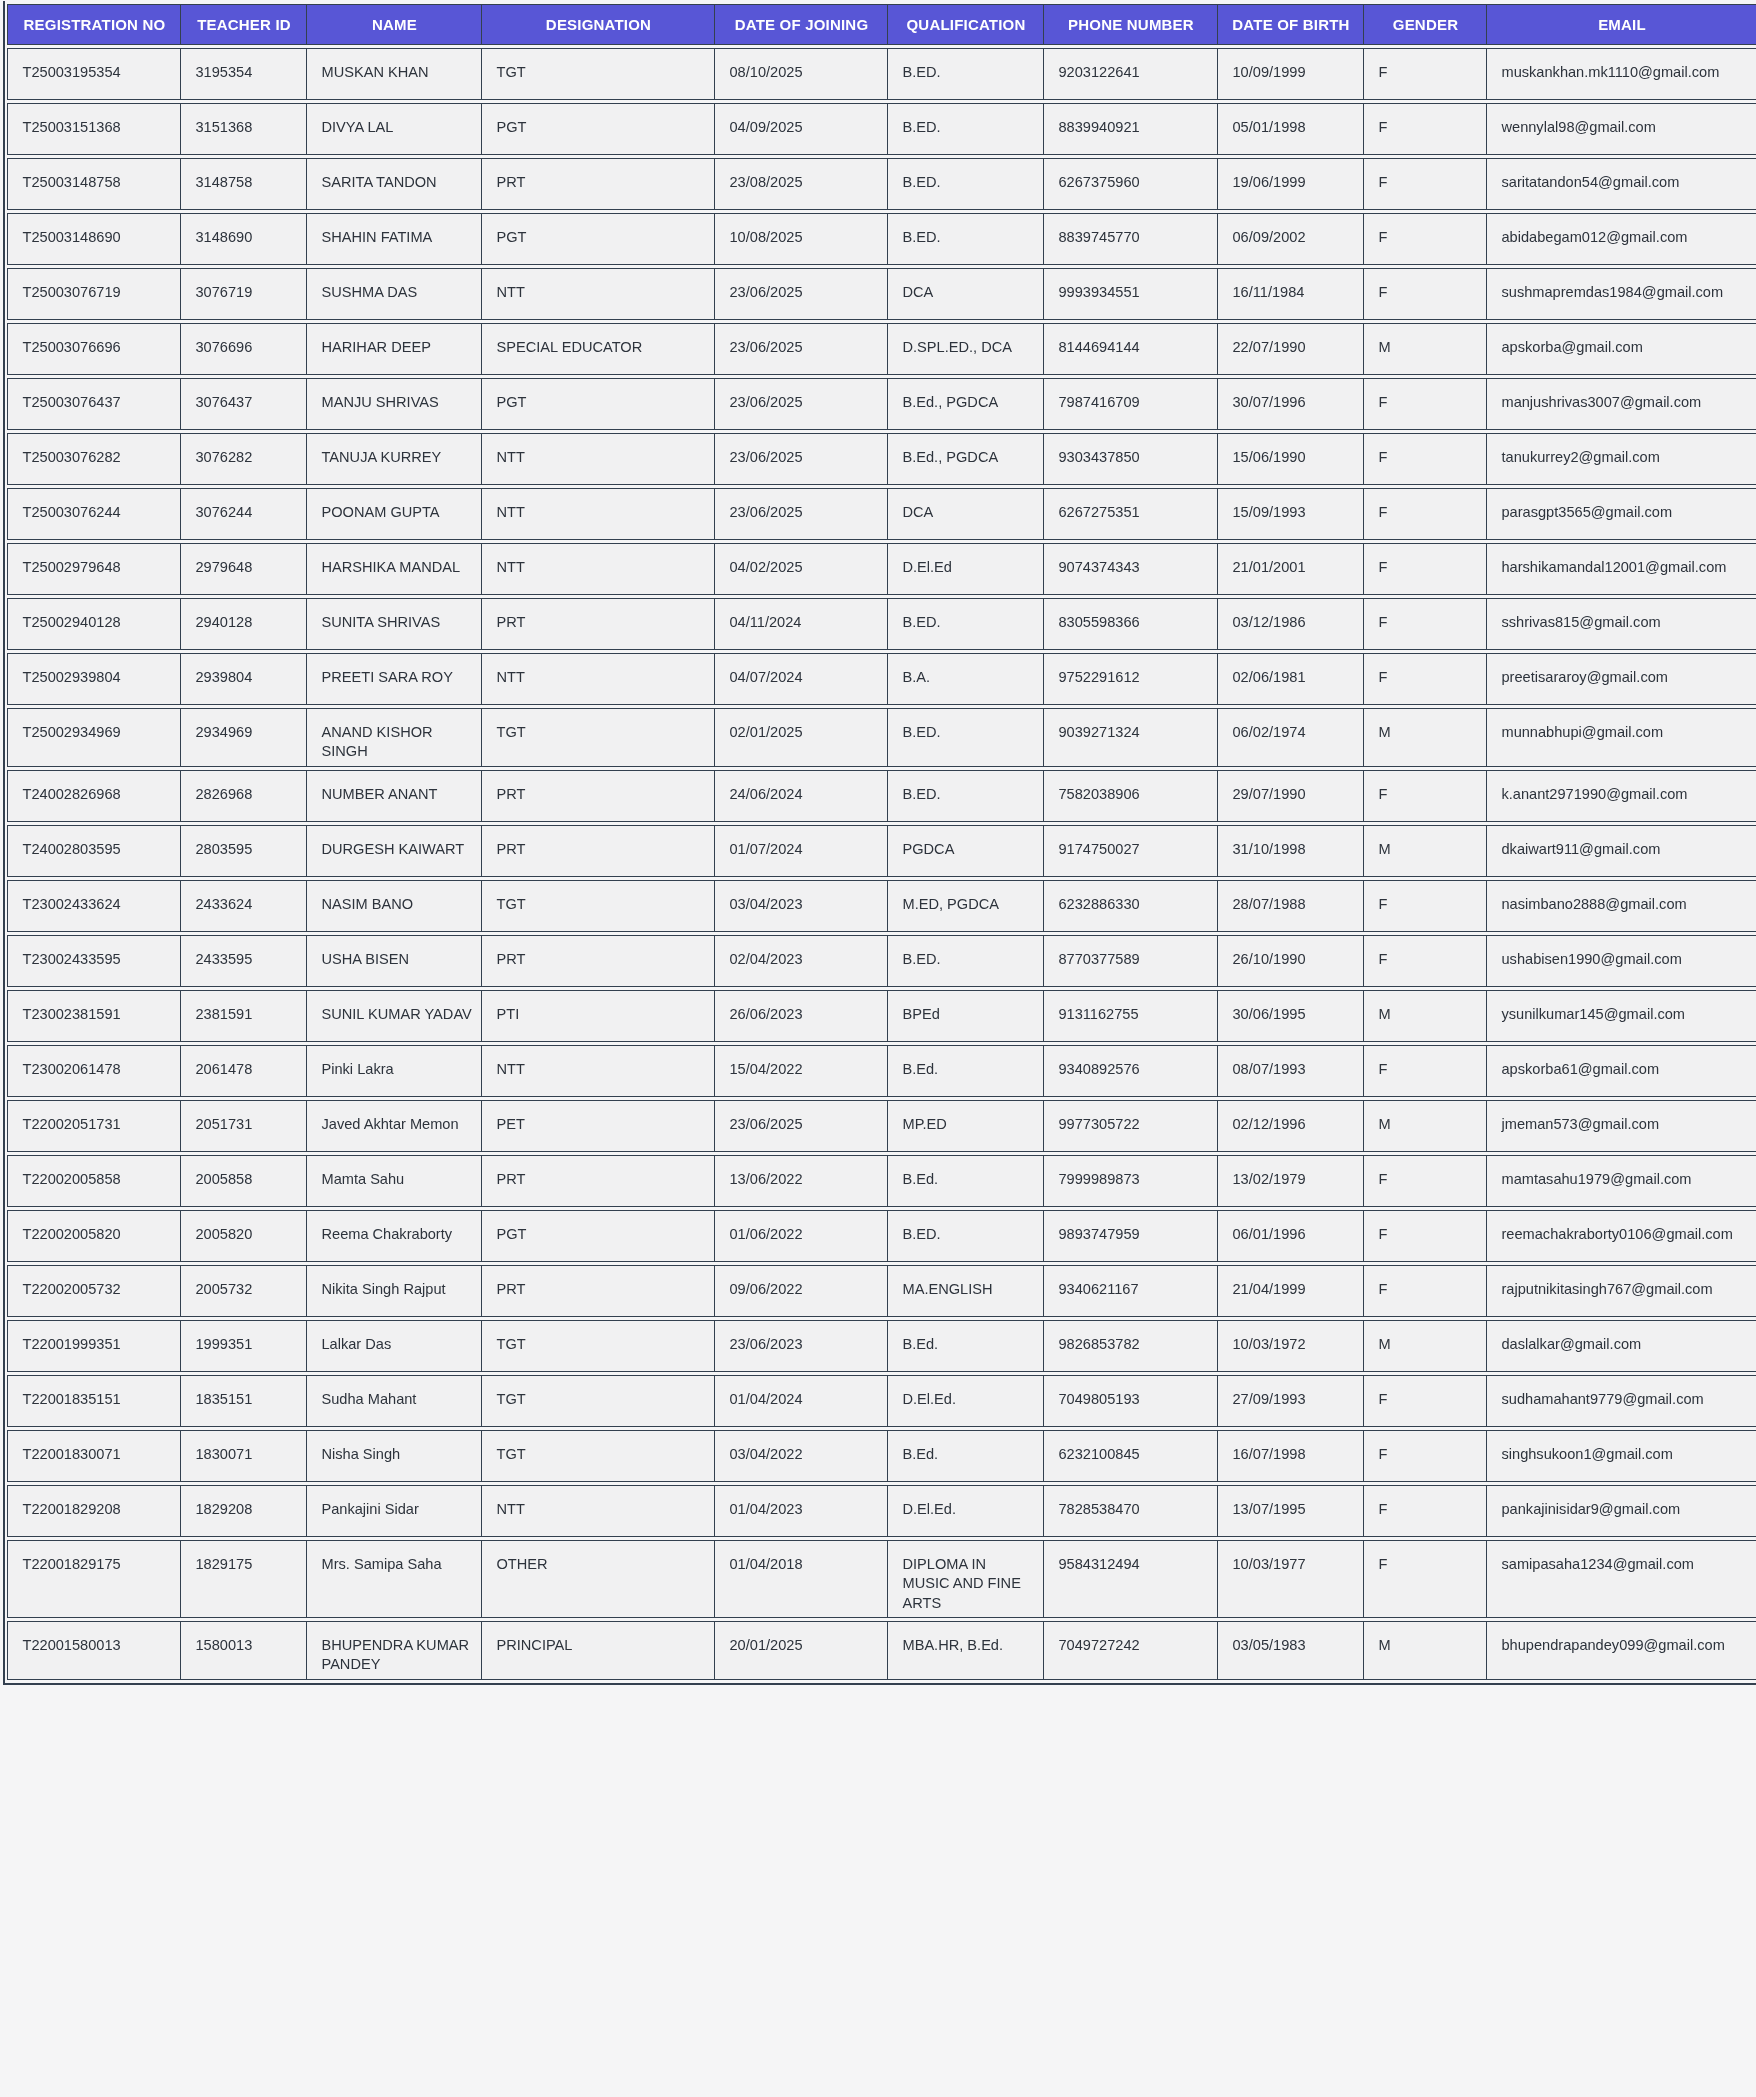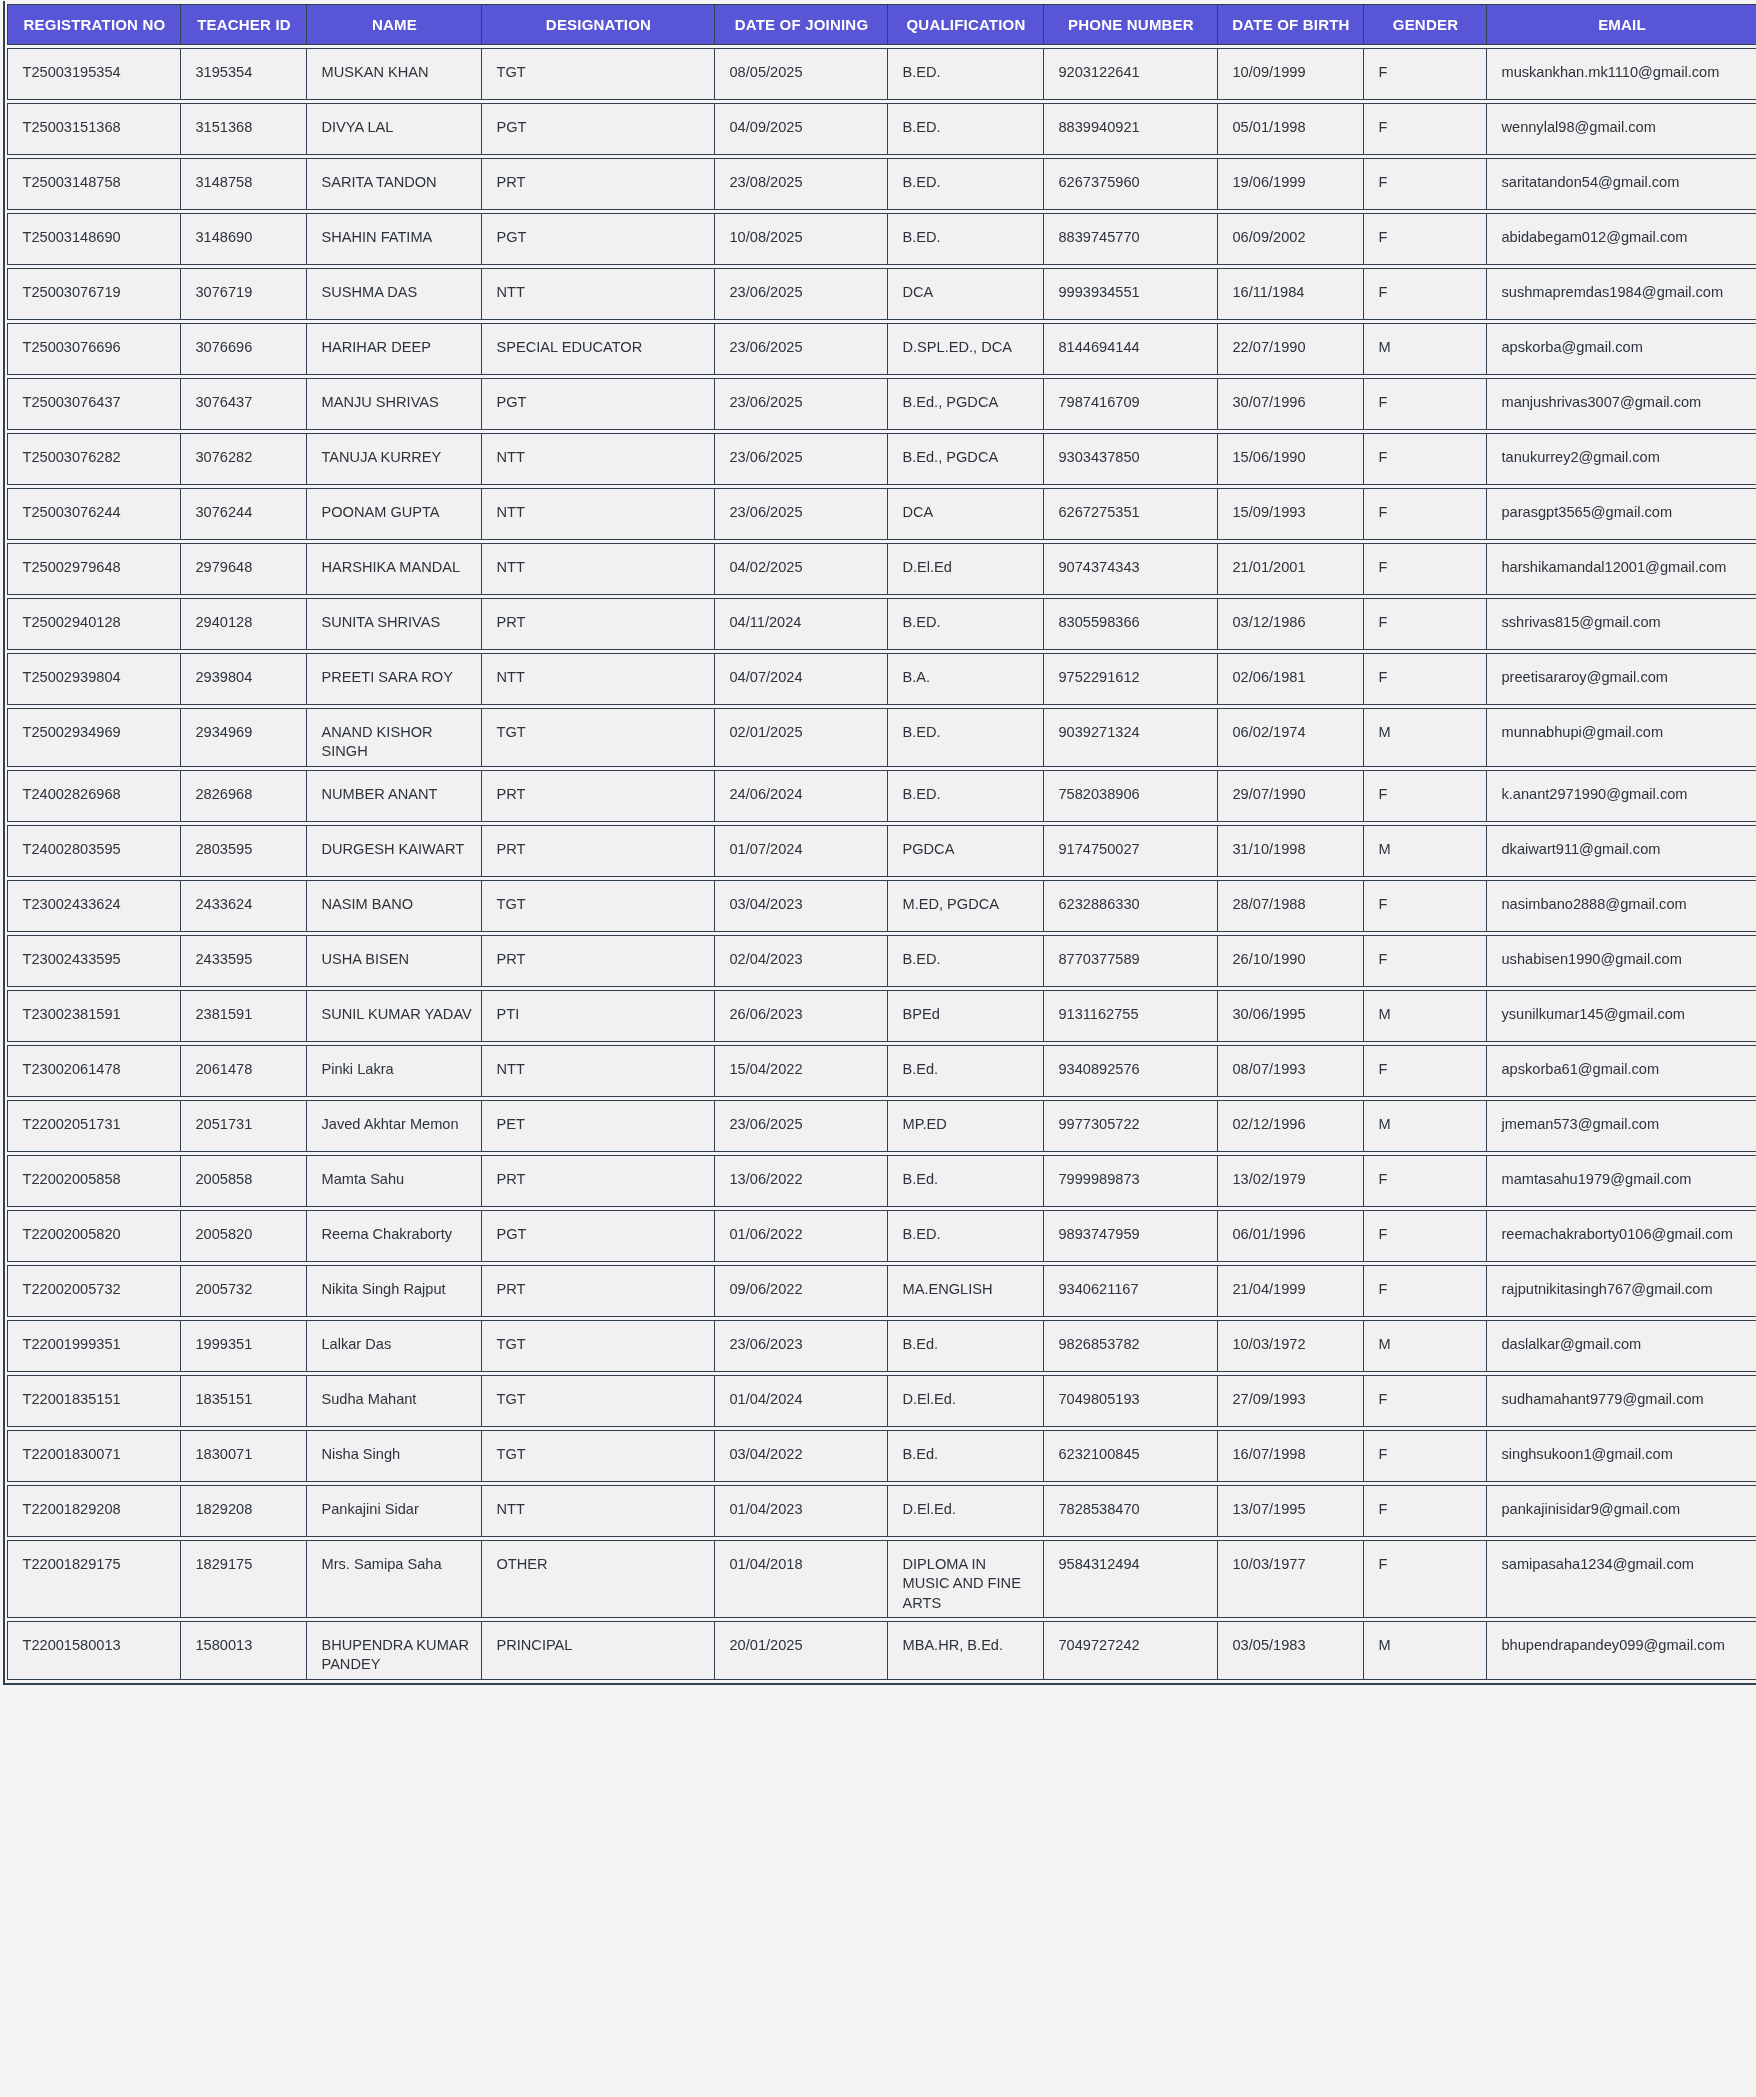--- a/index.html
+++ b/index.html
@@ -88,21 +88,21 @@
         <th>GENDER</th>
         <th>EMAIL</th>
       </tr>
   </thead>
   <tbody>
       <tr>
         <td>T25003195354</td>
         <td>3195354</td>
         <td>MUSKAN KHAN</td>
         <td>TGT</td>
-        <td>08/05/2025</td>
+        <td>08/10/2025</td>
         <td>B.ED.</td>
         <td>9203122641</td>
         <td>10/09/1999</td>
         <td>F</td>
         <td>muskankhan.mk1110@gmail.com</td>
       </tr>
       <tr>
         <td>T25003151368</td>
         <td>3151368</td>
         <td>DIVYA LAL</td>

